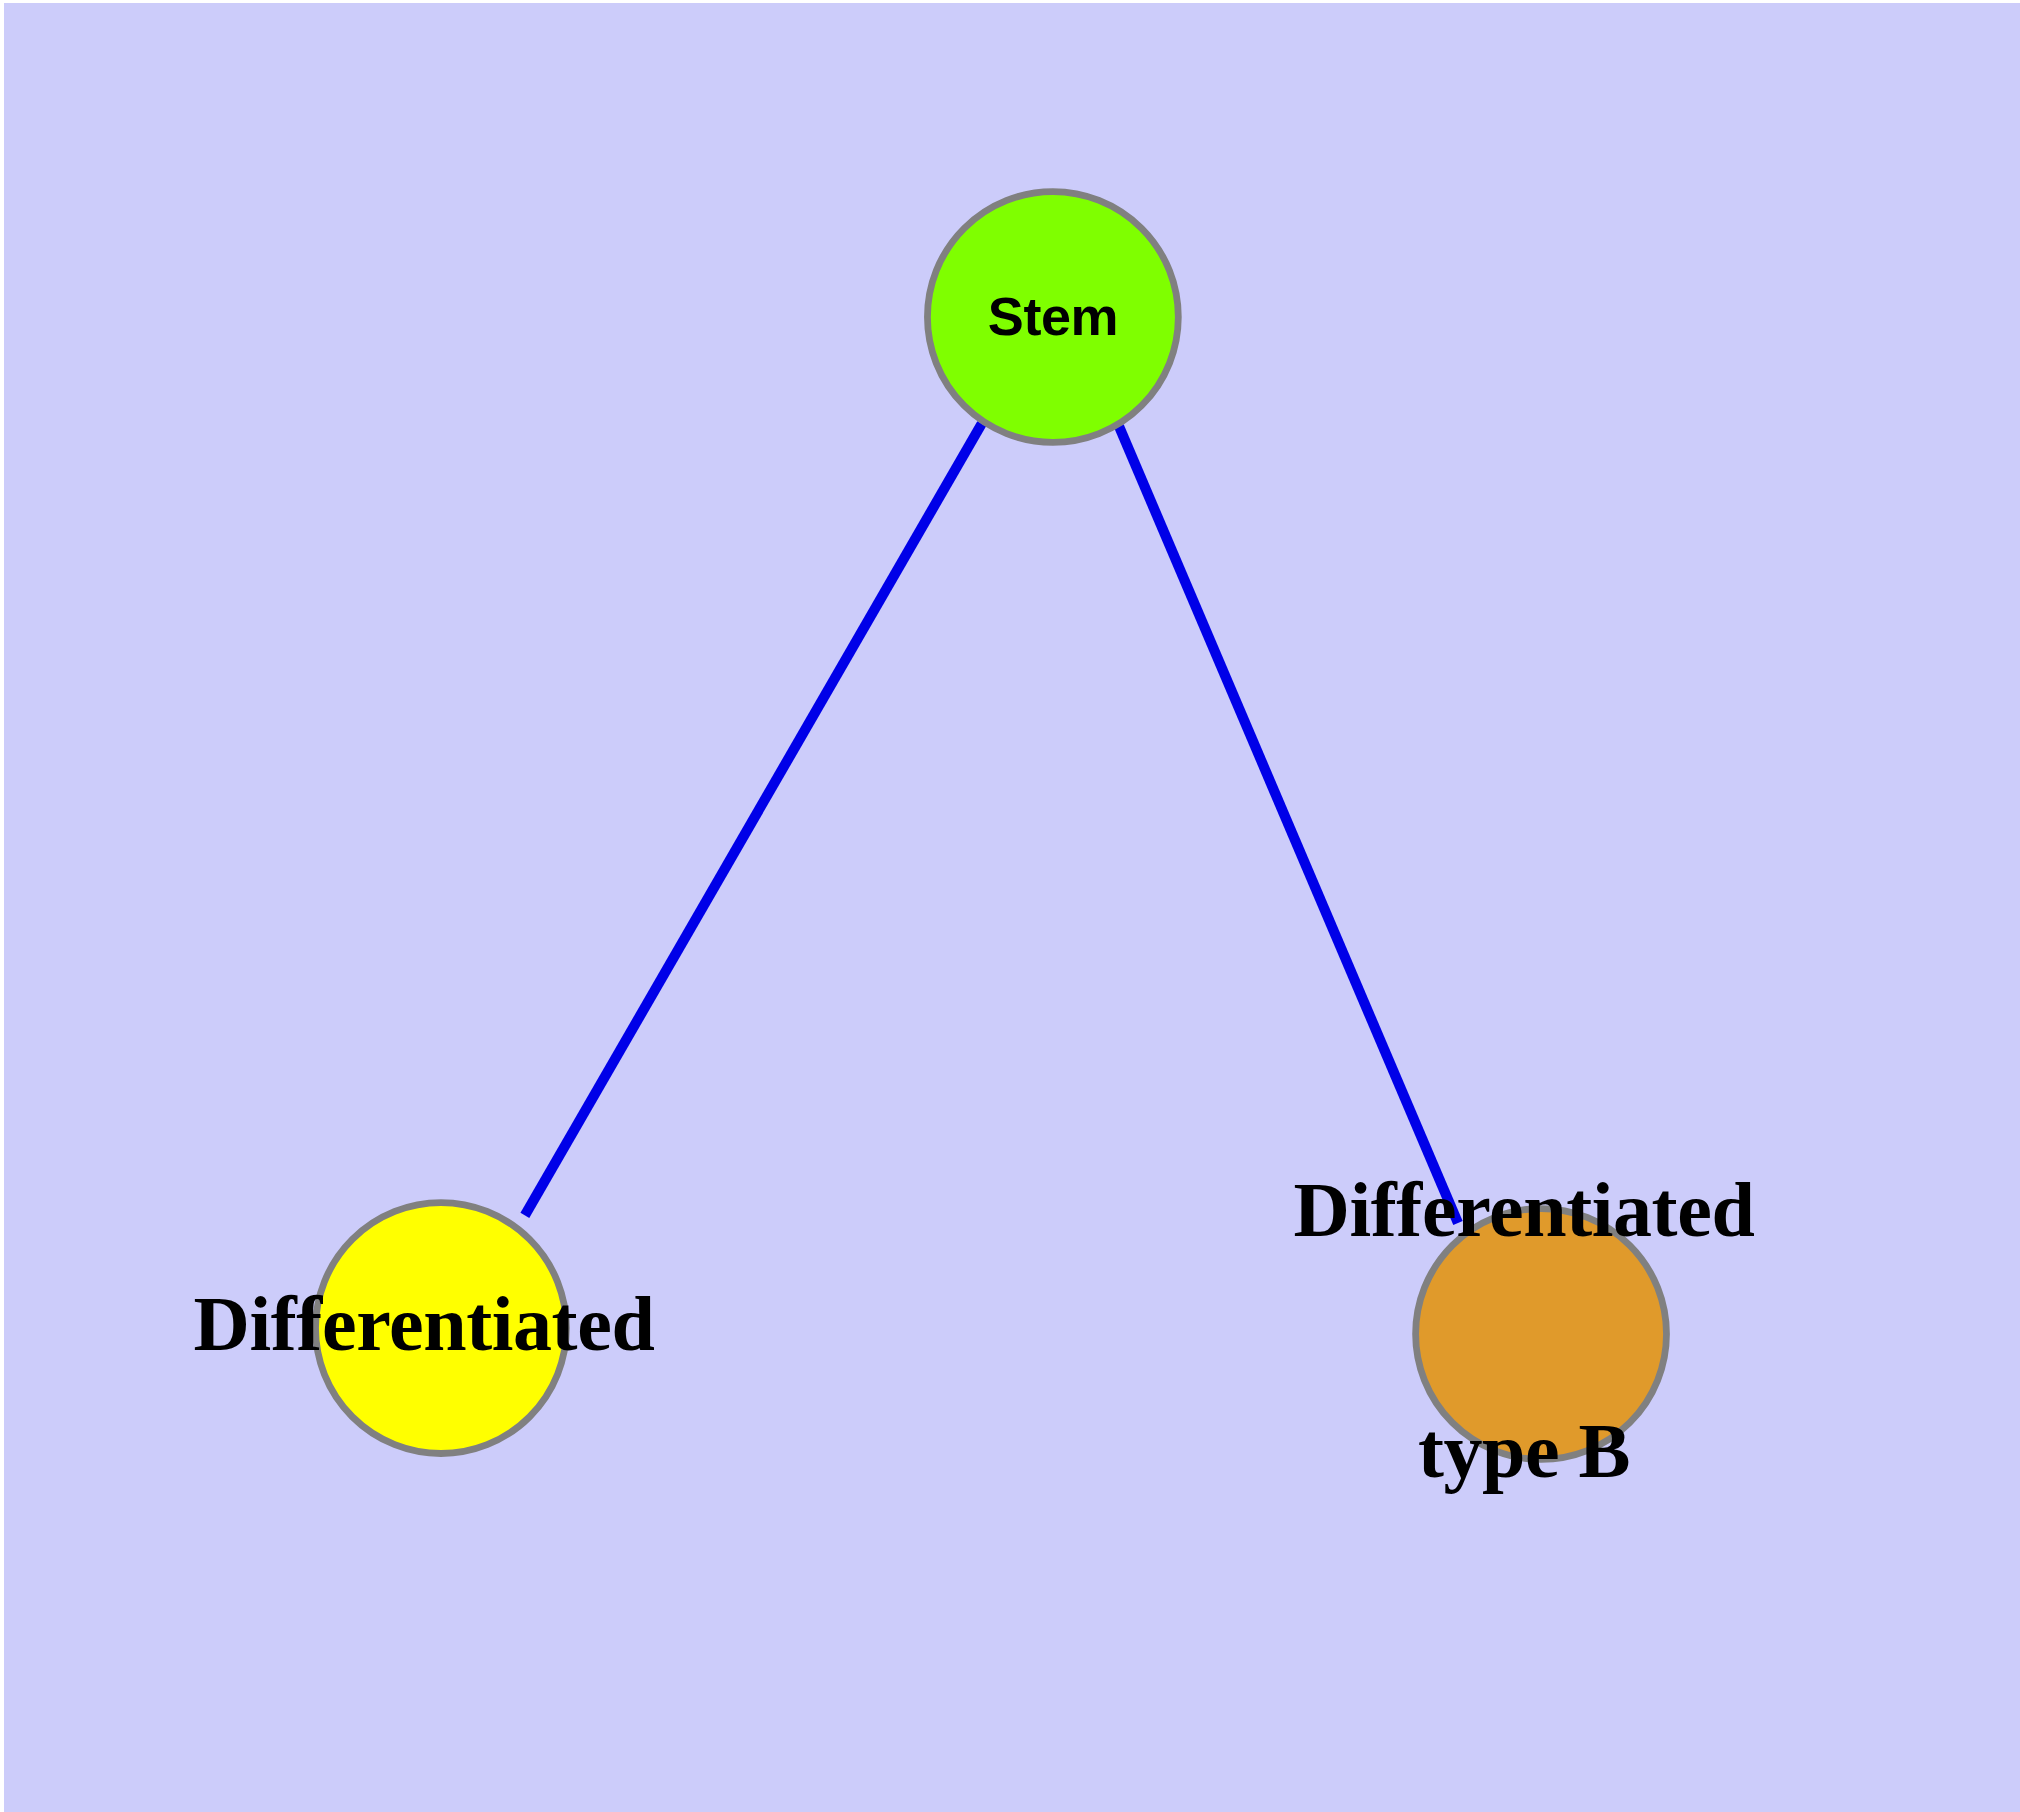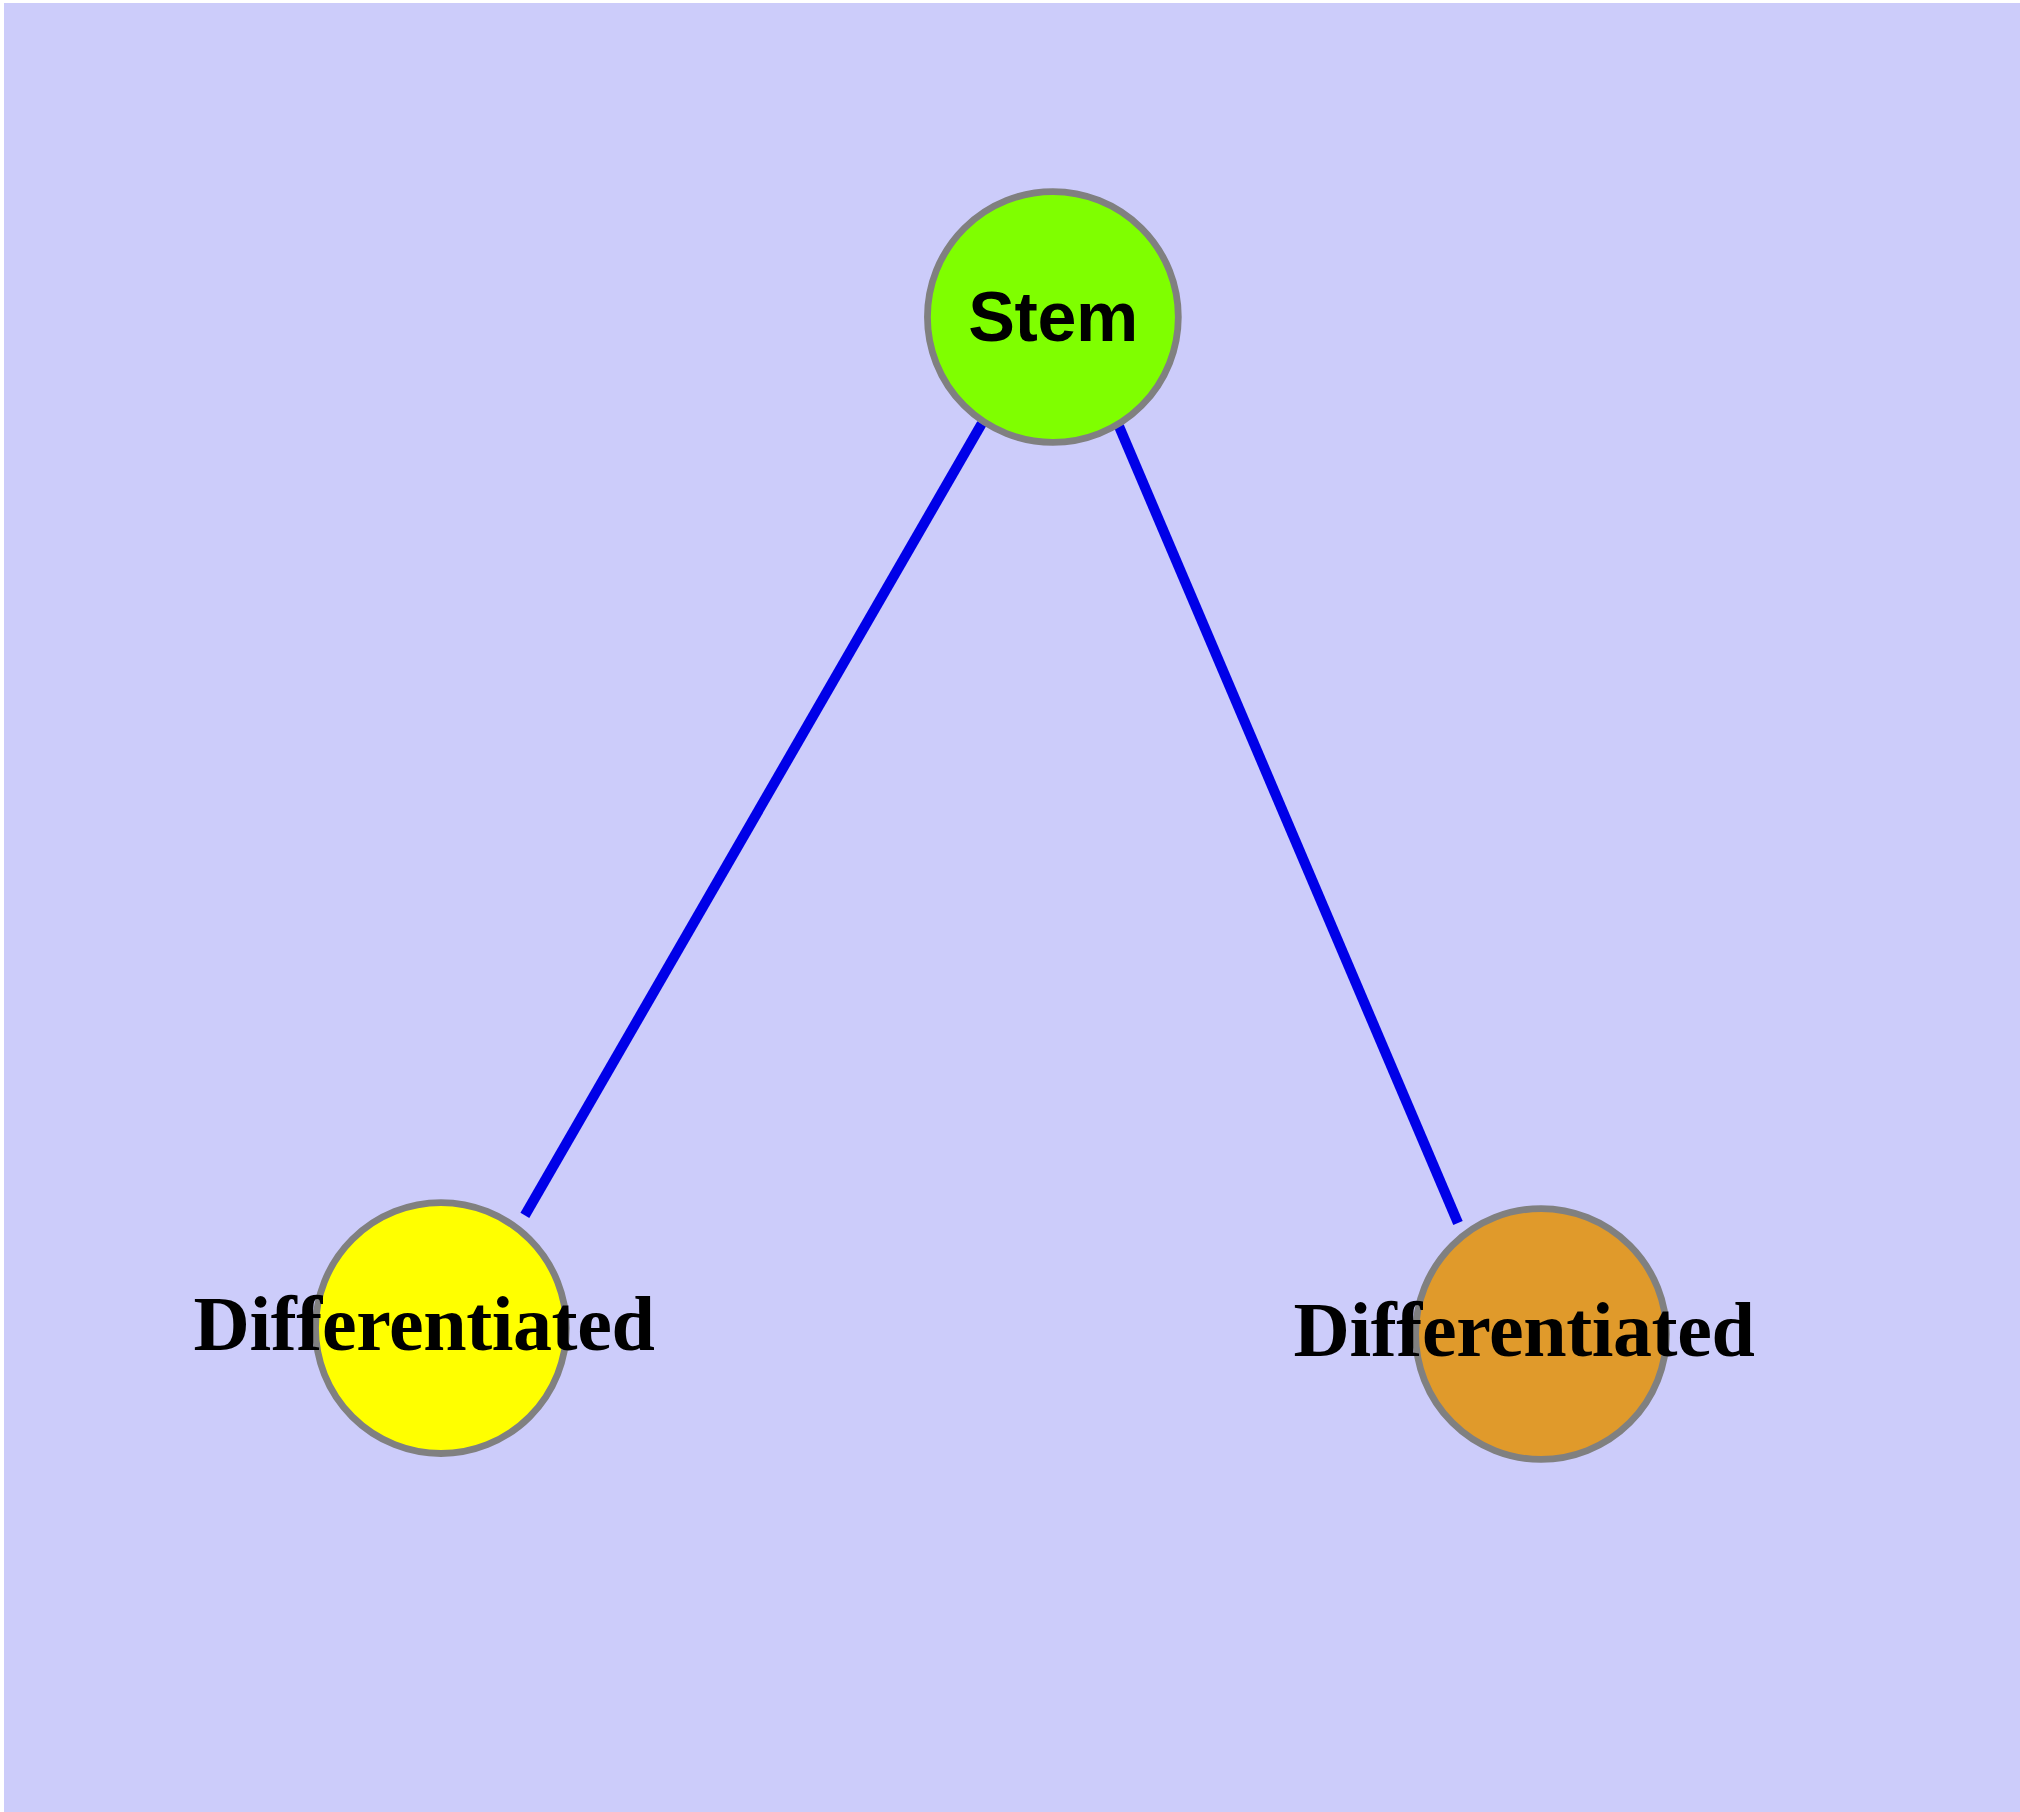--- a/index.html
+++ b/index.html
@@ -66,26 +66,27 @@
       <line x1="1320" y1="503" x2="1720" y2="1443" stroke="#0000e8" stroke-width="12" stroke-linecap="butt"></line>
     </g>
 
     <g>
       <circle cx="1242" cy="374" r="148" fill="#7fff00" stroke="#808080" stroke-width="8"></circle>
       <circle cx="520" cy="1567" r="148" fill="#ffff00" stroke="#808080" stroke-width="8"></circle>
       <circle cx="1818" cy="1574" r="148" fill="#e09a2b" stroke="#808080" stroke-width="8"></circle>
     </g>
   </svg>
 
-  <div class="node-label stem" style="left: 1053px; top: 317px; font-size: 70px; color: rgb(0, 0, 0);">
+  <div class="node-label stem" style="left: 1053px; top: 317px; font-size: 54px; color: rgb(0, 0, 0);">
     <div>Stem</div>
   </div>
 
   <div class="node-label big" style="left: 424px; top: 1324px; font-size: 78px; color: rgb(0, 0, 0);">
     <div>Differentiated</div>
   </div>
 
   <div class="node-label big" style="left: 1524px; top: 1330px; font-size: 78px; color: rgb(0, 0, 0);">
     <div>Differentiated</div>
+    <div>type B</div>
   </div>
 
 </div>
 
 
 </body></html>

